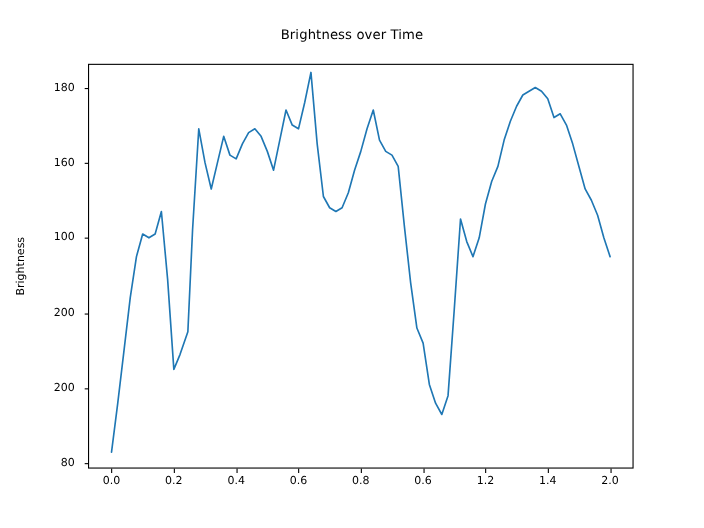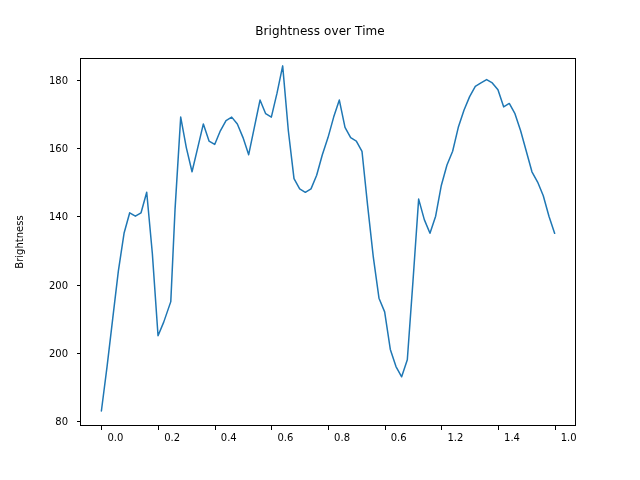--- a/index.html
+++ b/index.html
@@ -61,21 +61,21 @@
     width: 3.5px;
     height: 1px;
     background: #000000;
     left: 76.5px;
   }
   .xtick-label {
     position: absolute;
     top: 432px;
     width: 44px;
     margin-left: -22px;
-    text-align: right;
+    text-align: center;
     font-size: 10px;
     color: #000000;
   }
   .xtick-mark {
     position: absolute;
     top: 426px;
     width: 1px;
     height: 3.5px;
     background: #000000;
   }
@@ -117,21 +117,21 @@
 
   <div id="axes-frame"></div>
 
   <div id="ytick-holder">
       <div class="ytick-label" style="top: 421.216px; left: 22px; right: auto;">80</div>
       <div class="ytick-mark" style="top: 421.216px;"></div>
       <div class="ytick-label" style="top: 352.878px; left: 22px; right: auto;">200</div>
       <div class="ytick-mark" style="top: 352.878px;"></div>
       <div class="ytick-label" style="top: 284.54px; left: 22px; right: auto;">200</div>
       <div class="ytick-mark" style="top: 284.54px;"></div>
-      <div class="ytick-label" style="top: 216.202px; left: 22px; right: auto;">140</div>
+      <div class="ytick-label" style="top: 216.202px; left: 22px; right: auto;">100</div>
       <div class="ytick-mark" style="top: 216.202px;"></div>
       <div class="ytick-label" style="top: 147.864px; left: 22px; right: auto;">160</div>
       <div class="ytick-mark" style="top: 147.864px;"></div>
       <div class="ytick-label" style="top: 79.5265px; left: 22px; right: auto;">180</div>
       <div class="ytick-mark" style="top: 79.5265px;"></div>
     </div>
   <div id="xtick-holder">
       <div class="xtick-label" style="left: 101.387px;">0.0</div>
       <div class="xtick-mark" style="left: 101.387px;"></div>
       <div class="xtick-label" style="left: 158.04px;">0.2</div>
@@ -141,21 +141,21 @@
       <div class="xtick-label" style="left: 271.347px;">0.6</div>
       <div class="xtick-mark" style="left: 271.347px;"></div>
       <div class="xtick-label" style="left: 328px;">0.8</div>
       <div class="xtick-mark" style="left: 328px;"></div>
       <div class="xtick-label" style="left: 384.653px;">0.6</div>
       <div class="xtick-mark" style="left: 384.653px;"></div>
       <div class="xtick-label" style="left: 441.307px;">1.2</div>
       <div class="xtick-mark" style="left: 441.307px;"></div>
       <div class="xtick-label" style="left: 497.96px;">1.4</div>
       <div class="xtick-mark" style="left: 497.96px;"></div>
-      <div class="xtick-label" style="left: 554.613px;">1.0</div>
+      <div class="xtick-label" style="left: 554.613px;">2.0</div>
       <div class="xtick-mark" style="left: 554.613px;"></div>
     </div>
 
   <svg id="plot-svg" viewBox="0 0 496 368" preserveAspectRatio="none">
     <polyline id="data-line" fill="none" stroke="#1f77b4" stroke-width="1.5" stroke-linejoin="round" stroke-linecap="round" points="21.39,352.97 27.05,308.55 32.72,260.71 38.38,212.87 44.05,175.29 49.71,154.79 55.38,158.20 61.04,154.79 66.71,134.28 72.37,195.79 78.04,277.79 83.71,264.13 90.79,243.62 95.04,151.37 100.70,59.11 106.37,89.86 112.03,113.78 117.70,89.86 123.36,65.95 129.03,83.03 134.69,86.45 140.36,72.78 146.02,62.53 151.69,59.11 157.35,65.95 163.02,79.61 168.69,96.70 174.35,69.36 180.02,42.03 185.68,55.70 191.35,59.11 197.01,35.19 202.68,7.86 208.34,72.78 214.01,120.62 219.67,130.87 225.34,134.28 231.00,130.87 236.67,117.20 242.33,96.70 248.00,79.61 253.67,59.11 259.33,42.03 265.00,69.36 270.66,79.61 276.33,83.03 281.99,93.28 287.66,147.95 293.32,199.21 298.99,240.21 304.65,253.88 310.32,291.46 315.98,308.55 321.65,318.80 327.31,301.71 332.98,223.12 338.65,141.12 344.31,161.62 349.98,175.29 355.64,158.20 361.31,127.45 366.97,106.95 372.64,93.28 378.30,69.36 383.97,52.28 389.63,38.61 395.30,28.36 400.96,24.94 406.63,21.53 412.29,24.94 417.96,31.78 423.63,48.86 429.29,45.44 434.96,55.70 440.62,72.78 446.29,93.28 451.95,113.78 457.62,124.03 463.28,137.70 468.95,158.20 474.61,175.29"></polyline>
   </svg>
 
   <div id="ylabel">Brightness</div>
 
 </div>

